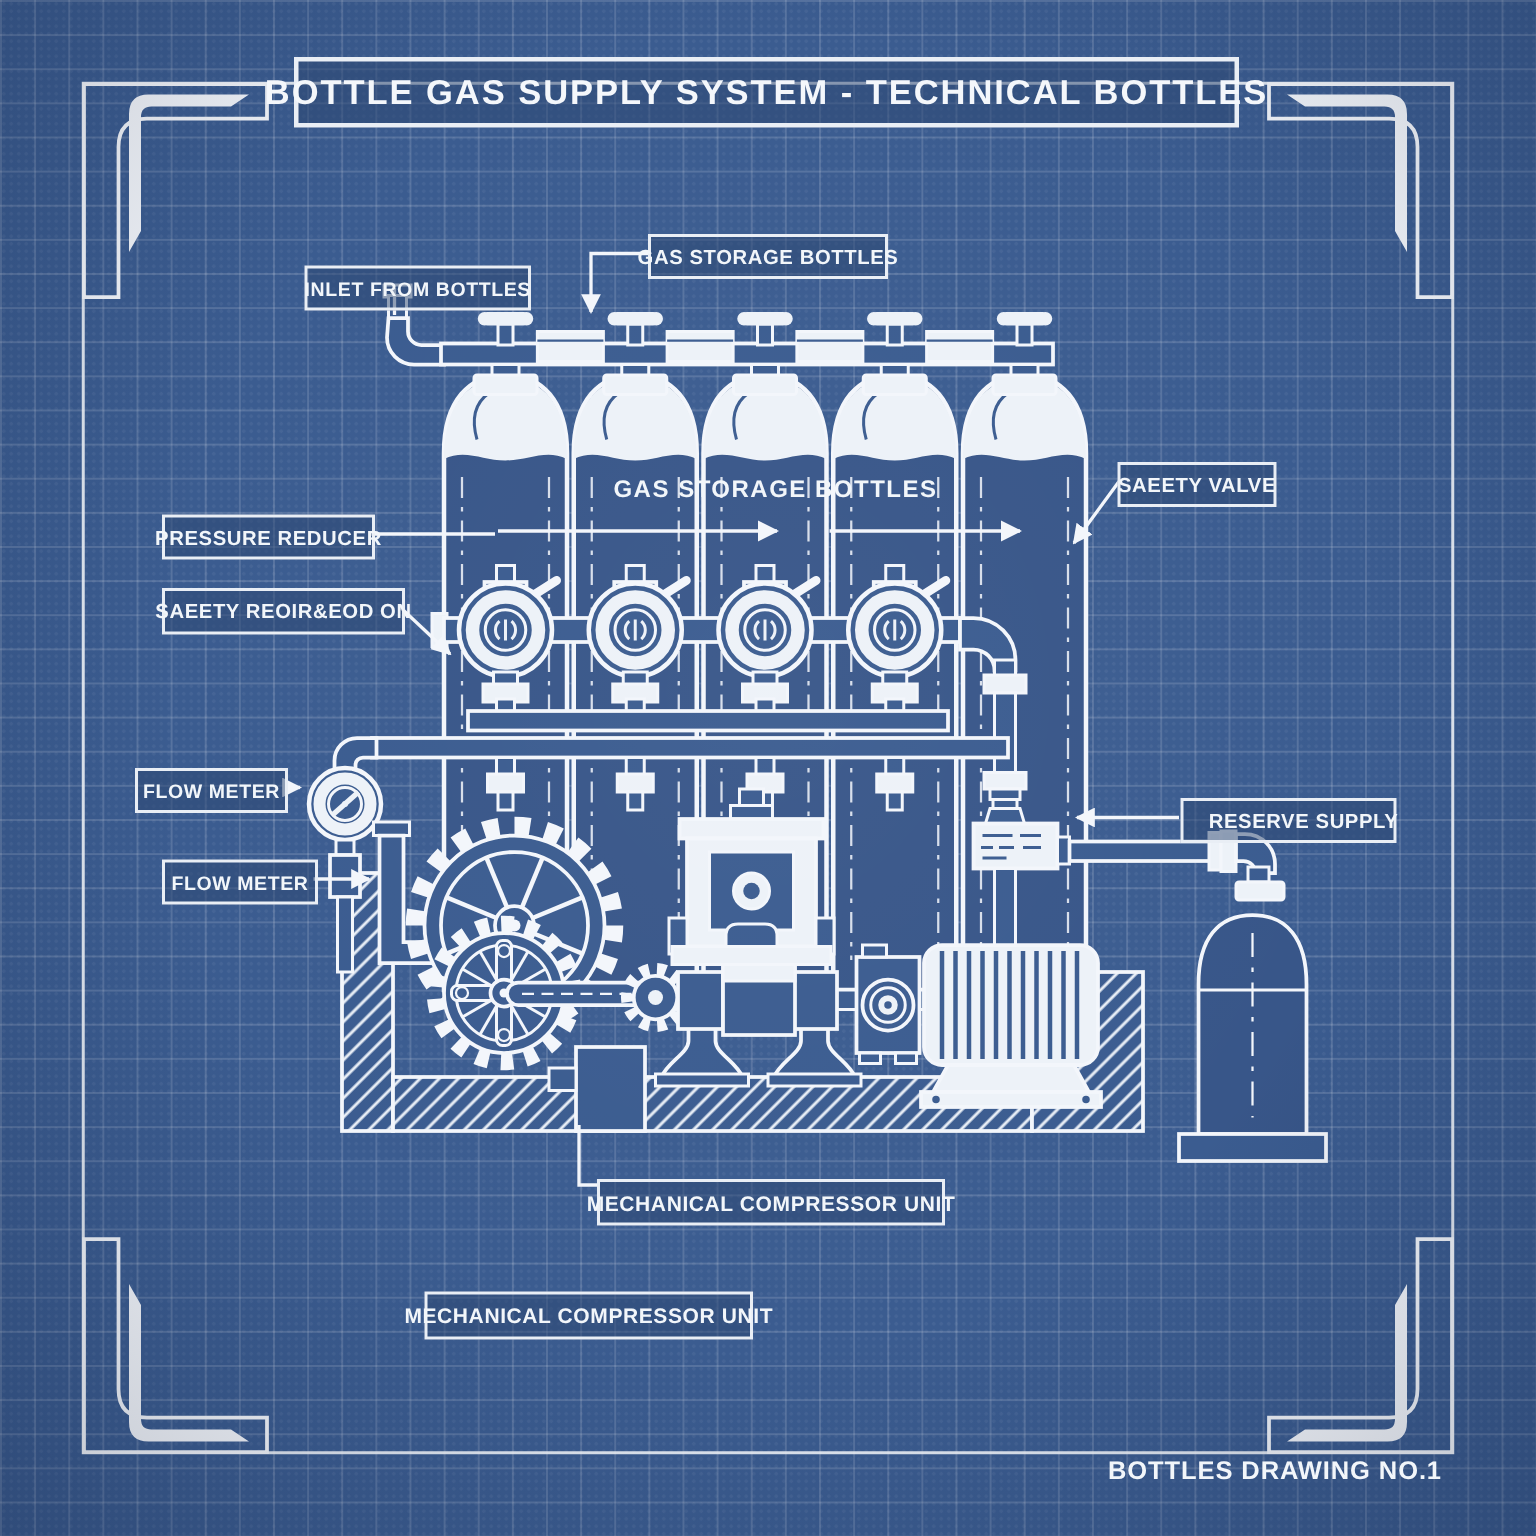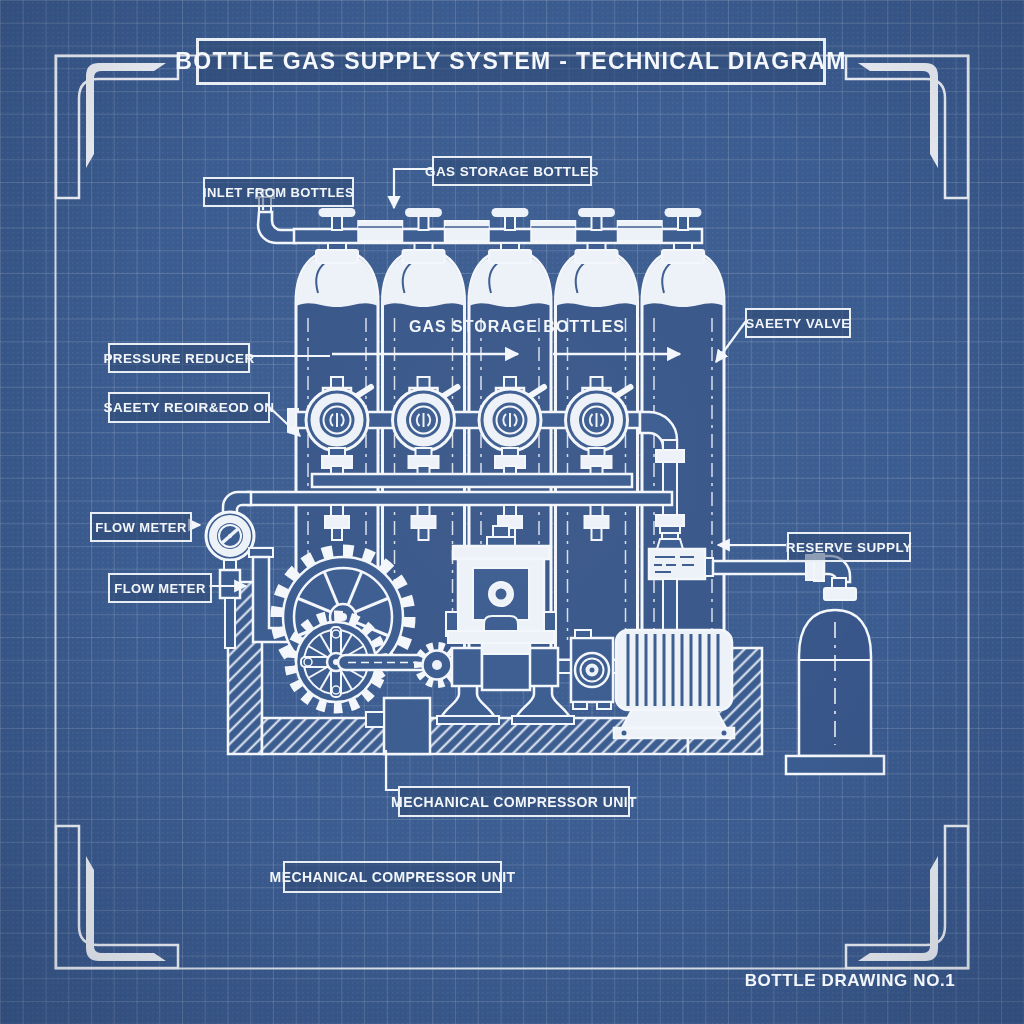--- a/index.html
+++ b/index.html
@@ -410,38 +410,38 @@
       <path d="M746,321 L716,362" marker-end="url(#arr)"></path>
       <path d="M246,356 H330"></path>
       <path d="M267,405 L300,436" marker-end="url(#arr)"></path>
       <path d="M189,525 H200" marker-end="url(#arr)"></path>
       <path d="M209,586 H246" marker-end="url(#arr)"></path>
       <path d="M786,545 H718" marker-end="url(#arr)"></path>
       <path d="M399,790 H386 V750"></path>
     </g>
   </svg>
 
-  <div class="title-box">BOTTLE GAS SUPPLY SYSTEM - TECHNICAL DIAGRAM</div>
+  <div class="title-box">BOTTLE GAS SUPPLY SYSTEM - TECHNICAL BOTTLES</div>
 
   <div class="lbl" style="left:203px;top:167px;width:147px;height:26px;margin-top:10px;">INLET FROM BOTTLES</div>
 
   <div class="lbl" style="left:432px;top:156px;width:156px;height:26px;font-size:13.5px;">GAS STORAGE BOTTLES</div>
 
   <div class="bare" style="left:407px;top:316px;width:220px;height:22px;font-size:16px;letter-spacing:1px;">GAS STORAGE BOTTLES</div>
 
   <div class="lbl" style="left:745px;top:308px;width:102px;height:26px;font-size:13.5px;">SAEETY VALVE</div>
 
   <div class="lbl" style="left:108px;top:392px;width:158px;height:27px;font-size:13.5px;">SAEETY REOIR&amp;EOD ON</div>
 
   <div class="lbl" style="left:108px;top:343px;width:138px;height:26px;font-size:13.5px;">PRESSURE REDUCER</div>
 
   <div class="lbl" style="left:90px;top:512px;width:98px;height:26px;">FLOW METER</div>
 
   <div class="lbl" style="left:108px;top:573px;width:100px;height:26px;">FLOW METER</div>
 
-  <div class="lbl" style="left:787px;top:532px;width:120px;height:26px;font-size:13.5px;">RESERVE SUPPLY</div>
+  <div class="lbl" style="left:787px;top:532px;width:120px;height:26px;font-size:13.5px;padding-left:20px;">RESERVE SUPPLY</div>
 
   <div class="lbl" style="left:398px;top:786px;width:228px;height:27px;font-size:14px;">MECHANICAL COMPRESSOR UNIT</div>
 
   <div class="lbl" style="left:283px;top:861px;width:215px;height:28px;font-size:14px;">MECHANICAL COMPRESSOR UNIT</div>
 
-  <div class="bare" style="left:750px;top:968px;width:200px;height:26px;font-size:17px;letter-spacing:0.6px;">BOTTLE DRAWING NO.1</div>
+  <div class="bare" style="left:750px;top:968px;width:200px;height:26px;font-size:17px;letter-spacing:0.6px;">BOTTLES DRAWING NO.1</div>
 </div>
 
 </body></html>

